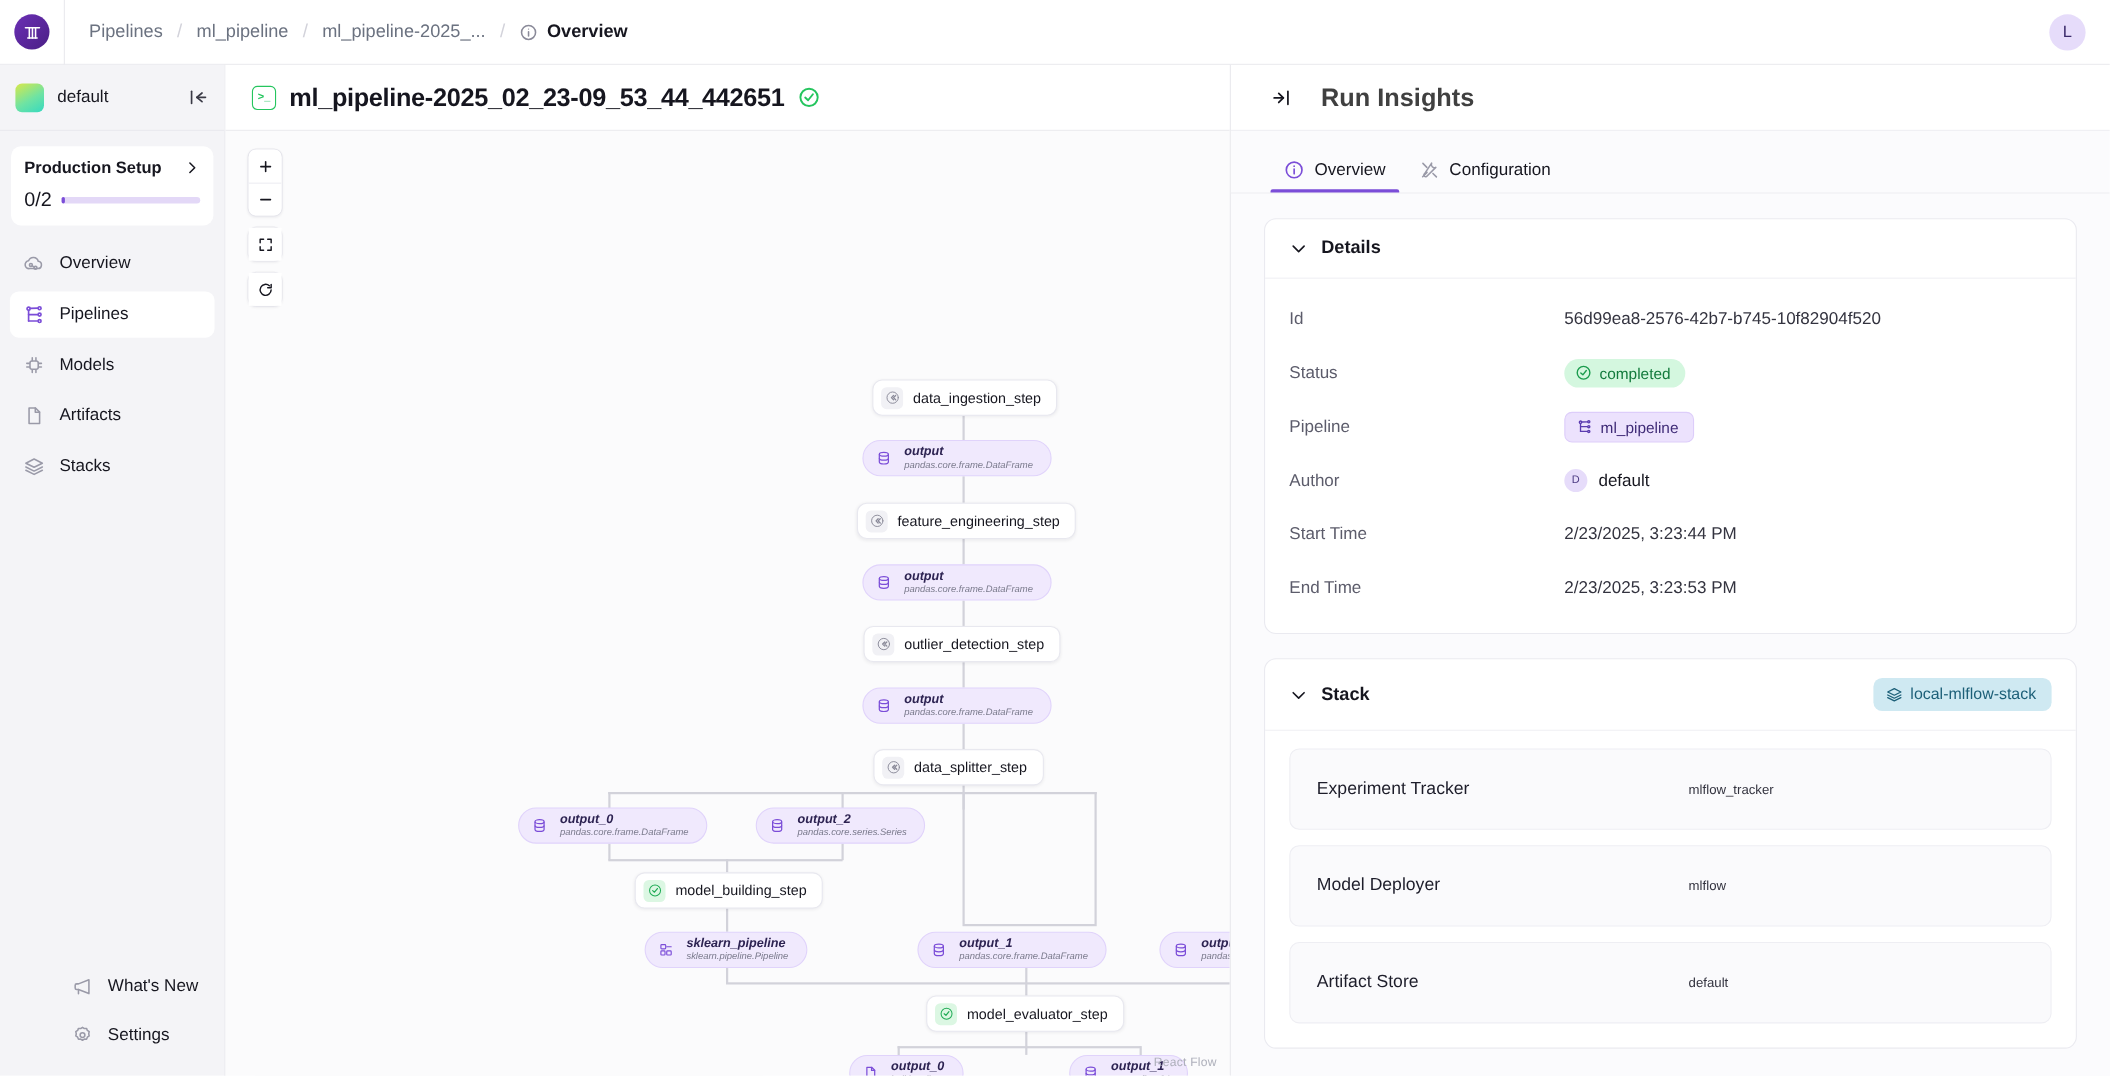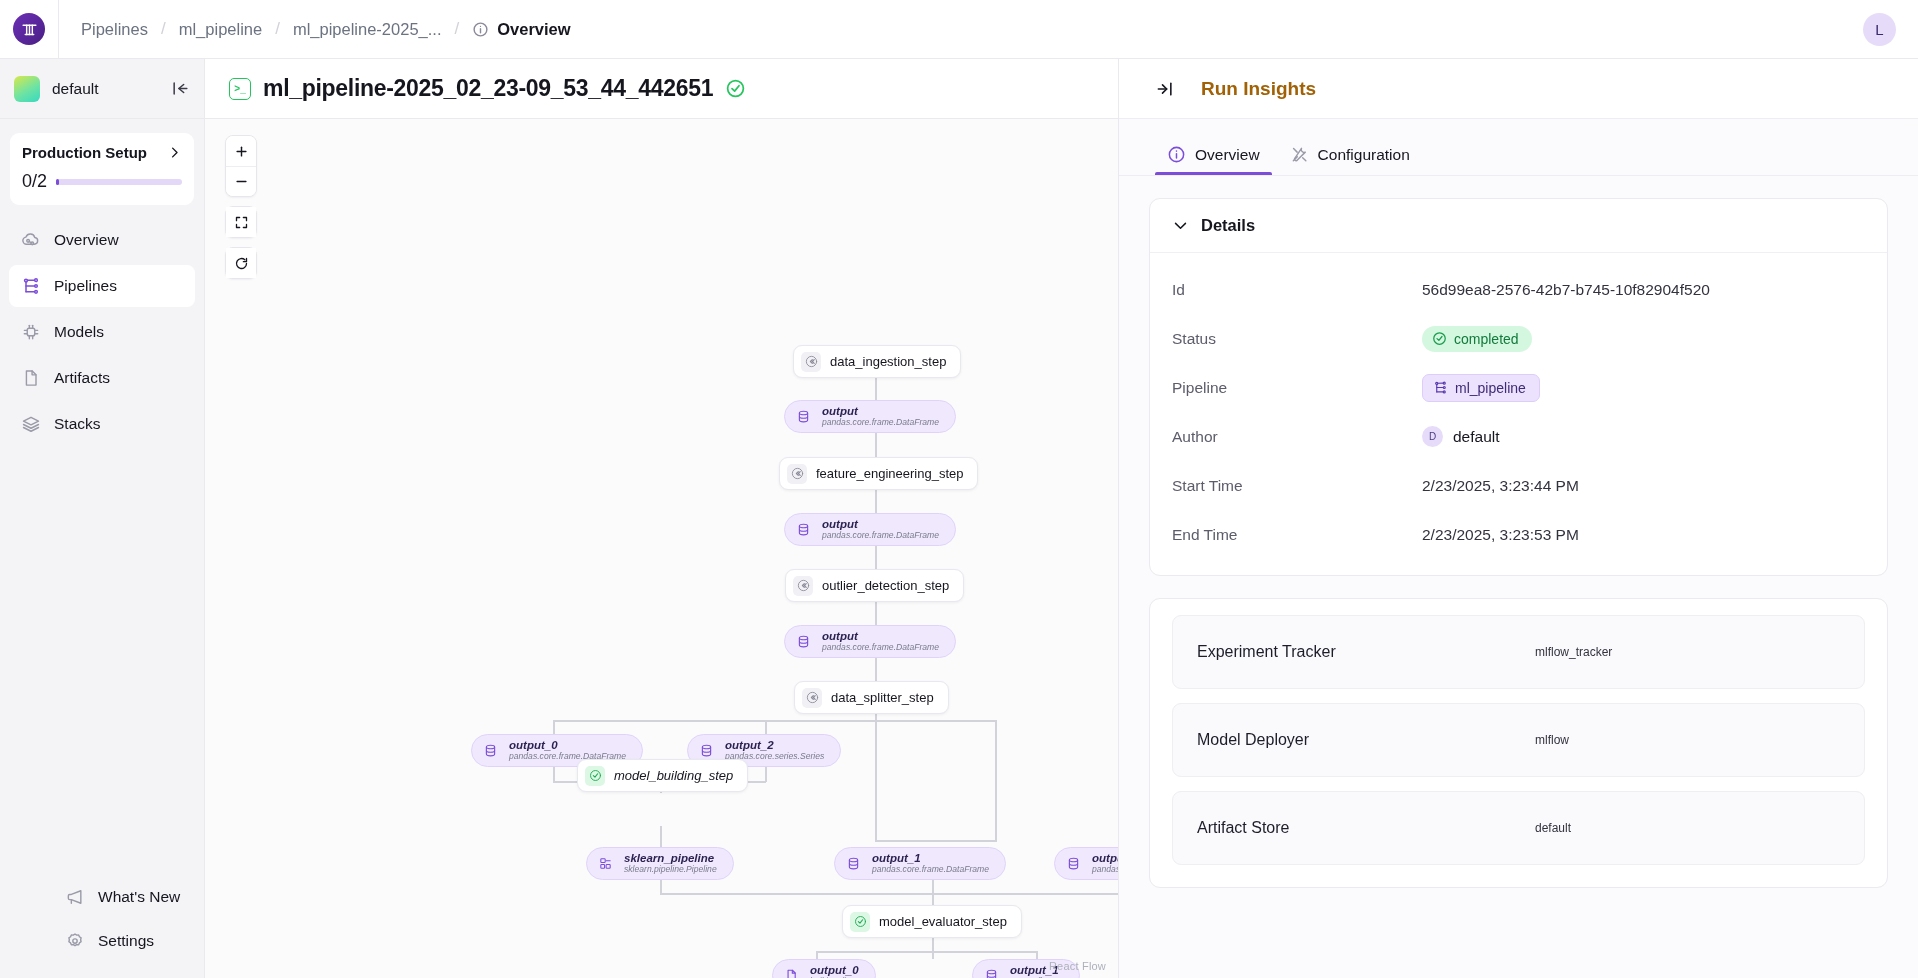--- a/index.html
+++ b/index.html
@@ -150,21 +150,21 @@
 
   
   .rightpanel {
     width: 800px; flex: 0 0 800px;
     border-left: 1px solid #e9e9ee; background: #ffffff;
     display: flex; flex-direction: column; min-height: 0;
     position: relative;
   }
   .rp-head { height: 60px; flex: 0 0 60px; display: flex; align-items: center; gap: 26px; padding: 0 36px; border-bottom: 1px solid #eeeef2; }
   .rp-collapse { color: #16161f; display: flex; align-items: center; cursor: pointer; }
-  .rp-title { font-size: 19px; font-weight: 700; color: #a16207; }
+  .rp-title { font-size: 23px; font-weight: 700; color: #404040; }
 
   .rp-tabs { display: flex; align-items: flex-end; gap: 6px; padding: 0 36px; border-bottom: 1px solid #eeeef2; background: #fbfbfd; height: 57px; flex: 0 0 57px; }
   .tab { display: flex; align-items: center; gap: 9px; padding: 0 12px 11px 12px; cursor: pointer; position: relative; color: #16161f; font-size: 15.5px; align-self: flex-end; }
   .tab .tab-ico { color: #9a9aa8; display: flex; align-items: center; }
   .tab.active .tab-ico { color: #7b4dd8; }
   .tab.active::after { content: ""; position: absolute; left: 0; right: 0; bottom: 0; height: 3px; background: #7b4dd8; border-radius: 2px 2px 0 0; }
 
   .rp-scroll { flex: 1 1 auto; overflow-y: auto; background: #fbfbfd; padding: 22px 30px 30px 30px; }
   .rp-scroll::-webkit-scrollbar { width: 8px; }
   .rp-scroll::-webkit-scrollbar-thumb { background: #d6d6de; border-radius: 4px; }
@@ -555,21 +555,21 @@
                   <path d="M5.4 12c0 1.55 2.96 2.8 6.6 2.8s6.6-1.25 6.6-2.8"></path>
                 </svg>
             </span>
             <span class="art-text">
               <span class="art-name">output_2</span>
               <span class="art-type">pandas.core.series.Series</span>
             </span>
           </div>
         </div>
 
-        <div class="node" style="left:372px; top:640px;font-style:italic;">
+        <div class="node" style="left:372px; top:674px;">
           <div class="node-step">
             <span class="step-badge ok">
               <svg width="13" height="13" viewBox="0 0 24 24" fill="none" stroke="currentColor" stroke-width="2" stroke-linecap="round" stroke-linejoin="round">
                   <circle cx="12" cy="12" r="9.2" stroke-width="1.7"></circle>
                   <polyline points="8,12.2 11,15 16,8.8"></polyline>
                 </svg>
             </span>
             <span class="step-label">model_building_step</span>
           </div>
         </div>
@@ -772,20 +772,40 @@
             </div>
 
             <div class="kv-row">
               <span class="kv-key">End Time</span>
               <span class="kv-val">2/23/2025, 3:23:53 PM</span>
             </div>
           </div>
         </div>
 
         <div class="card">
+          <div class="card-head">
+            <div class="card-head-l">
+              <span class="chev">
+                <svg width="17" height="17" viewBox="0 0 24 24" fill="none" stroke="#16161f" stroke-width="2.1" stroke-linecap="round" stroke-linejoin="round">
+                    <polyline points="5,9 12,16 19,9"></polyline>
+                  </svg>
+              </span>
+              <span class="card-title">Stack</span>
+            </div>
+            <span class="pill pill-blue">
+              <span>
+                <svg width="16" height="16" viewBox="0 0 24 24" fill="none" stroke="#1c5f78" stroke-width="1.7" stroke-linecap="round" stroke-linejoin="round">
+                  <polygon points="12,4 21,8.5 12,13 3,8.5"></polygon>
+                    <polyline points="3,12.6 12,17.1 21,12.6"></polyline>
+                    <polyline points="3,16.2 12,20.7 21,16.2"></polyline>
+                </svg>
+              </span>
+              <span>local-mlflow-stack</span>
+            </span>
+          </div>
           <div class="stack-body">
             <div class="stack-row">
               <span class="stack-key">Experiment Tracker</span>
               <span class="stack-val">mlflow_tracker</span>
             </div>
             <div class="stack-row">
               <span class="stack-key">Model Deployer</span>
               <span class="stack-val">mlflow</span>
             </div>
             <div class="stack-row">

